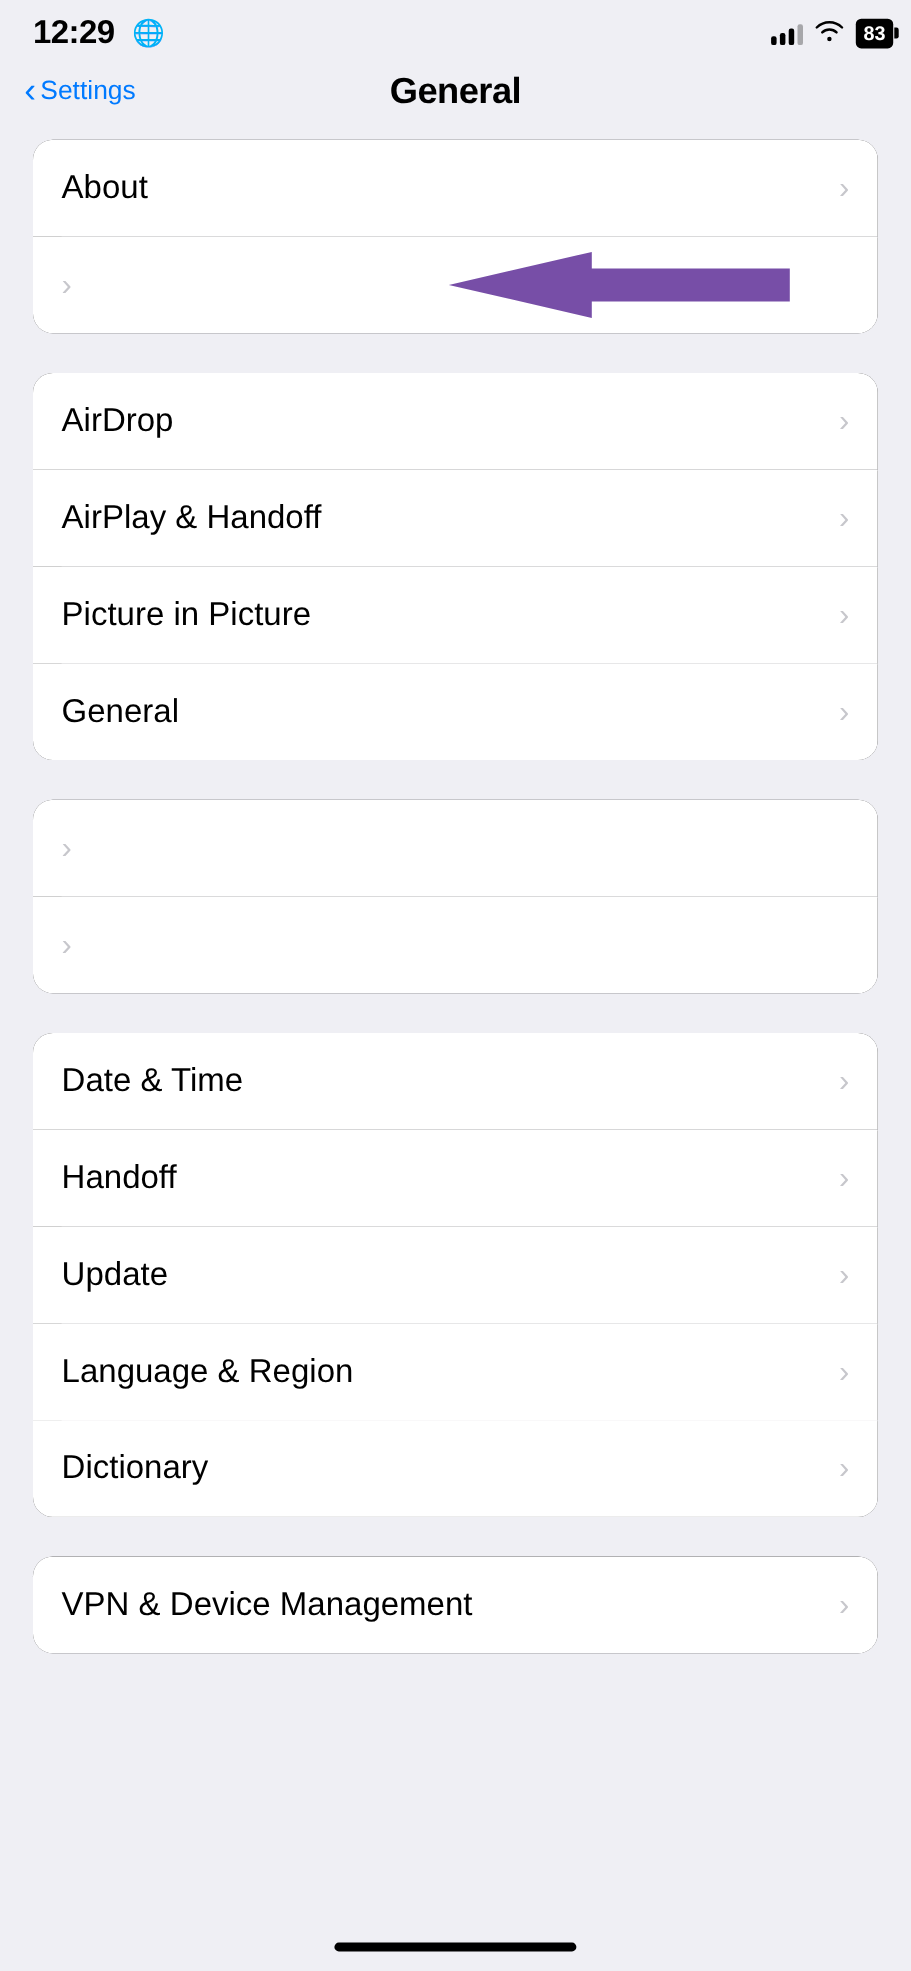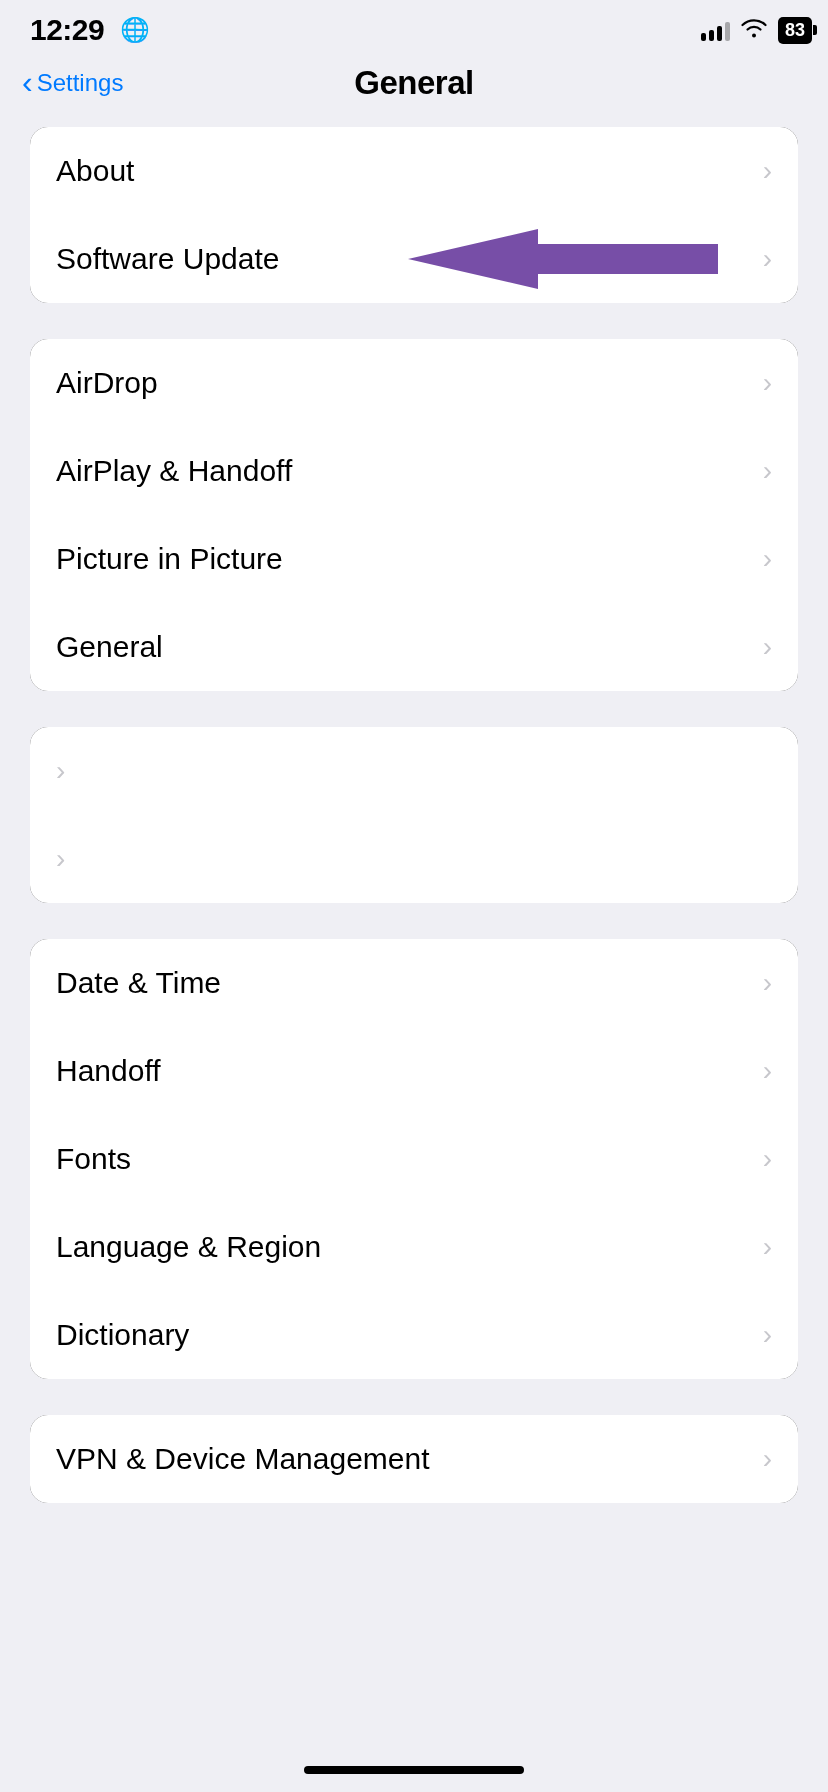--- a/index.html
+++ b/index.html
@@ -250,21 +250,20 @@
 </div>
 
 <div class="content">
 
   <div class="section">
     <div class="list-item">
       <span class="list-item-text">About</span>
       <span class="chevron-right">›</span>
     </div>
     <div class="list-item software-update-row">
-      <span class="list-item-text">Software Update</span>
 
       <div class="arrow-annotation">
         <svg class="arrow-svg" width="340" height="70" viewBox="0 0 340 70" fill="none">
 
           <polygon points="320,20 140,20 140,5 10,35 140,65 140,50 320,50" fill="#6B3FA0" opacity="0.92"></polygon>
         </svg>
       </div>
       <span class="chevron-right" style="position:relative;z-index:5;">›</span>
     </div>
   </div>
@@ -300,21 +299,21 @@
   <div class="section">
     <div class="list-item">
       <span class="list-item-text">Date &amp; Time</span>
       <span class="chevron-right">›</span>
     </div>
     <div class="list-item">
       <span class="list-item-text">Handoff</span>
       <span class="chevron-right">›</span>
     </div>
     <div class="list-item">
-      <span class="list-item-text">Fonts</span>
+      <span class="list-item-text">Update</span>
       <span class="chevron-right">›</span>
     </div>
     <div class="list-item">
       <span class="list-item-text">Language &amp; Region</span>
       <span class="chevron-right">›</span>
     </div>
     <div class="list-item">
       <span class="list-item-text">Dictionary</span>
       <span class="chevron-right">›</span>
     </div>

